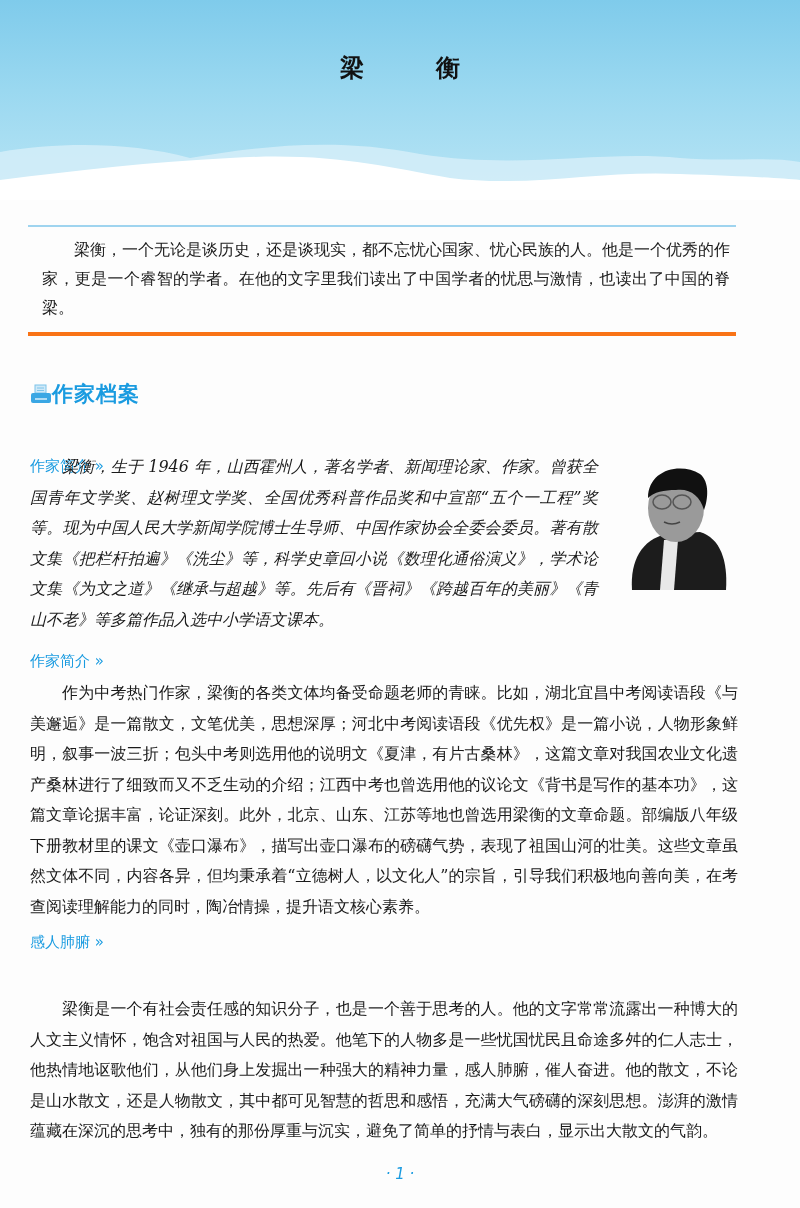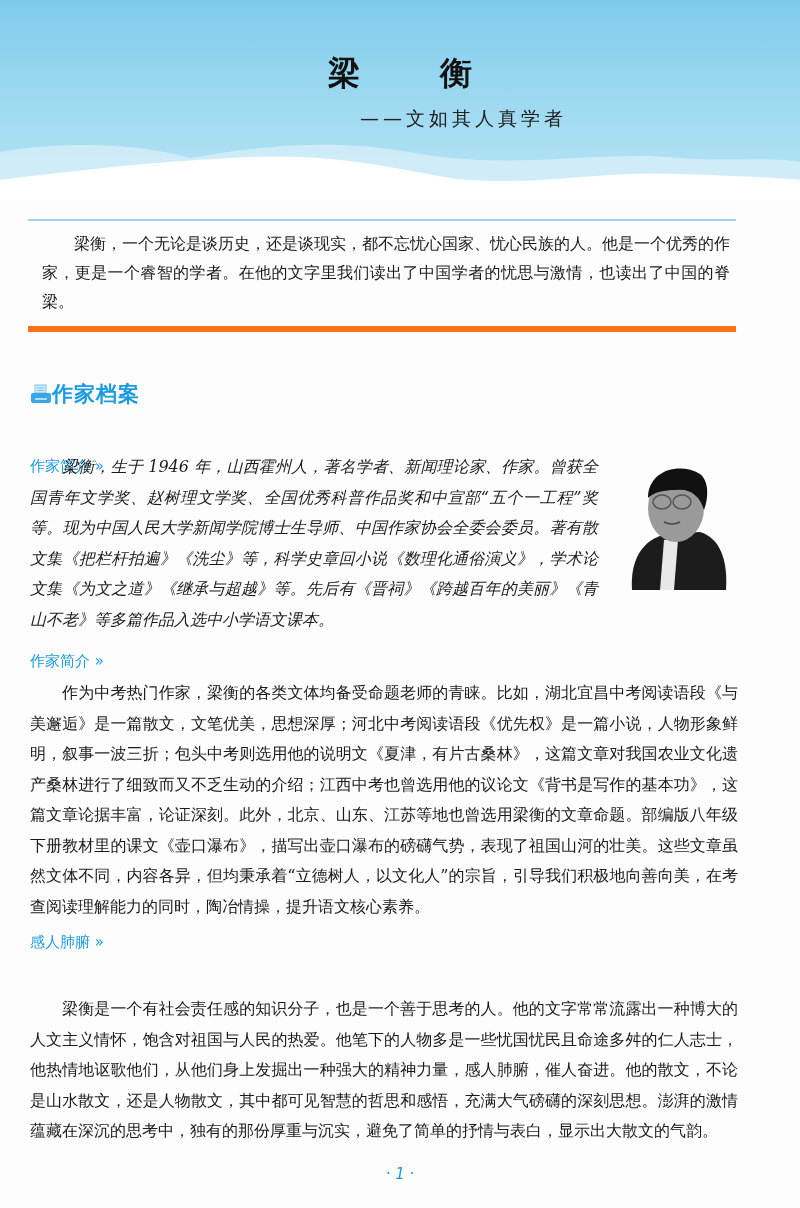--- a/index.html
+++ b/index.html
@@ -10,31 +10,31 @@
     color: #1a1a1a;
   }
   .header {
     position: absolute; left: 0; top: 0; width: 800px; height: 200px;
     background: linear-gradient(180deg, #7fcbeb 0%, #9ad8f0 45%, #b9e5f5 100%);
     overflow: hidden;
   }
   .wave { position: absolute; left: 0; top: 140px; width: 800px; height: 70px; }
   .title {
     position: absolute; top: 52px; left: 0; width: 800px; text-align: center;
-    font-size: 32px; font-weight: bold; letter-spacing: 24px; color: #111;
+    font-size: 24px; font-weight: bold; letter-spacing: 24px; color: #111;
     padding-left: 24px; box-sizing: border-box;
   }
   .subtitle {
     position: absolute; top: 106px; left: 360px;
     font-size: 19px; letter-spacing: 4px; color: #222;
     font-family: "DejaVu Sans", sans-serif;
   }
   .intro-box {
-    position: absolute; left: 28px; top: 219px; width: 708px;
-    border-top: 2px solid #9fd4ef; border-bottom: 6px solid #f97316;
+    position: absolute; left: 28px; top: 225px; width: 708px;
+    border-top: 2px solid #9fd4ef; border-bottom: 4px solid #f97316;
     padding: 8px 6px 10px 14px; box-sizing: border-box;
   }
   .intro-box p {
     margin: 0; font-size: 16px; line-height: 29px; text-indent: 2em;
     text-align: justify;
   }
   .section-head {
     position: absolute; left: 30px; top: 380px;
     display: flex; align-items: center; 
   }
@@ -63,21 +63,20 @@
 </style>
 </head>
 <body>
 
 <div class="header">
   <svg class="wave" viewBox="0 0 800 70" preserveAspectRatio="none">
     <path d="M0,12 C60,2 130,2 190,18 C250,8 330,-4 420,14 C520,30 600,10 680,18 C730,22 770,16 800,22 L800,70 L0,70 Z" fill="#d7eff9" opacity="0.8"></path>
     <path d="M0,40 C80,30 150,22 230,18 C330,12 380,26 450,38 C530,48 600,30 680,34 C740,36 780,38 800,40 L800,70 L0,70 Z" fill="#ffffff"></path>
   </svg>
   <div class="title">梁　衡</div>
-  <div class="subtitle">——文如其人真学者</div>
 </div>
 
 <div class="intro-box">
   <p>梁衡，一个无论是谈历史，还是谈现实，都不忘忧心国家、忧心民族的人。他是一个优秀的作家，更是一个睿智的学者。在他的文字里我们读出了中国学者的忧思与激情，也读出了中国的脊梁。</p>
 </div>
 
 <div class="section-head">
   <svg width="22" height="20" viewBox="0 0 22 20">
     <rect x="5" y="1" width="11" height="8" fill="#cfe9f8" stroke="#7cc4ea" stroke-width="1"></rect>
     <line x1="7" y1="4" x2="14" y2="4" stroke="#7cc4ea" stroke-width="1"></line>

